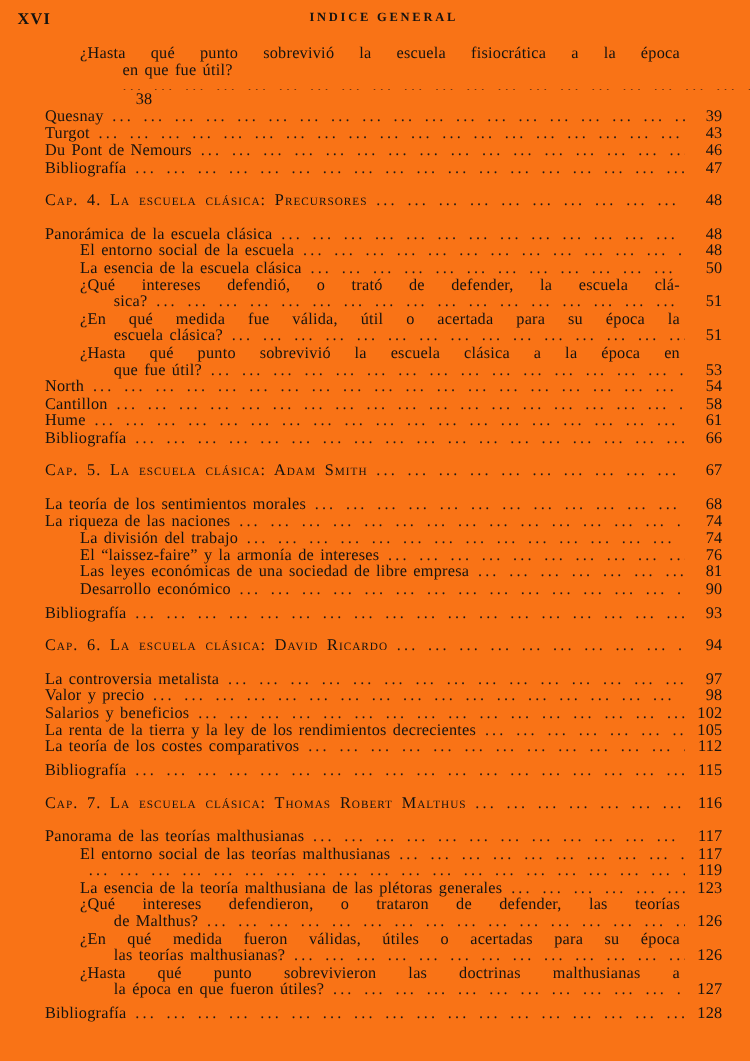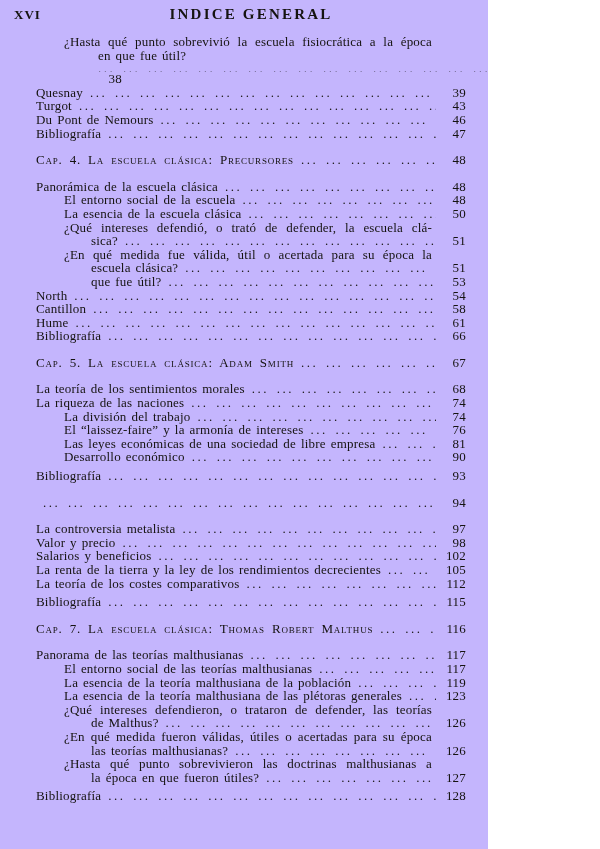--- a/index.html
+++ b/index.html
@@ -2,25 +2,25 @@
 <html><head>
 <meta charset="utf-8">
 <style>
   html, body {
     margin: 0;
     padding: 0;
     background: #ffffff;
   }
   .page {
     position: relative;
-    width: 488px;
+    width: 600px;
     height: 849px;
     box-sizing: border-box;
     padding: 8px 22px 0 36px;
-    background: #c4b5fd;
+    background: #f97316;
     color: #151310;
     font-family: "Liberation Serif", "DejaVu Serif", serif;
     font-size: 13px;
     line-height: 13.6px;
     overflow: hidden;
   }
   .header {
     position: relative;
     height: 15px;
   }
@@ -28,21 +28,21 @@
     position: absolute;
     left: -22px;
     top: 0;
     font-weight: bold;
     letter-spacing: 1px;
   }
   .running-head {
     text-align: center;
     letter-spacing: 2.2px;
     font-weight: bold;
-    font-size: 15px;
+    font-size: 10px;
   }
   .toc {
     margin-top: 12px;
   }
   .row.chapter {
     margin: 13px 0 13px;
   }
   .row.gap {
     margin-top: 5px;
   }
@@ -168,20 +168,21 @@
       </div>
       <div class="row">
         <div class="line jline" style="padding-left: 28px;">¿En qué medida fue válida, útil o acertada para su época la</div>
         <div class="line lline" style="padding-left: 55px;">
           <span class="ltext">escuela clásica?</span>
           <span class="leader">... ... ... ... ... ... ... ... ... ... ... ... ... ... ... ... ... ... ... ... ... ... ... ... ... ... ... ... ... ... ... ... ... ... ... ... ... ... ... ... ... ... ... ... ... ... ... ... ... ... ... ... ... ... ... ... ... ... ... ... </span>
           <span class="pagenum">51</span>
         </div>
       </div>
       <div class="row">
+        <div class="line jline" style="padding-left: 28px;">¿Hasta qué punto sobrevivió la escuela clásica a la época en</div>
         <div class="line lline" style="padding-left: 55px;">
           <span class="ltext">que fue útil?</span>
           <span class="leader">... ... ... ... ... ... ... ... ... ... ... ... ... ... ... ... ... ... ... ... ... ... ... ... ... ... ... ... ... ... ... ... ... ... ... ... ... ... ... ... ... ... ... ... ... ... ... ... ... ... ... ... ... ... ... ... ... ... ... ... </span>
           <span class="pagenum">53</span>
         </div>
       </div>
       <div class="row">
         <div class="line lline" style="padding-left: 0px; align-items: flex-end;">
           <span class="ltext">North</span>
           <span class="leader">... ... ... ... ... ... ... ... ... ... ... ... ... ... ... ... ... ... ... ... ... ... ... ... ... ... ... ... ... ... ... ... ... ... ... ... ... ... ... ... ... ... ... ... ... ... ... ... ... ... ... ... ... ... ... ... ... ... ... ... </span>
@@ -260,20 +261,21 @@
       </div>
       <div class="row gap">
         <div class="line lline" style="padding-left: 0px;">
           <span class="ltext">Bibliografía</span>
           <span class="leader">... ... ... ... ... ... ... ... ... ... ... ... ... ... ... ... ... ... ... ... ... ... ... ... ... ... ... ... ... ... ... ... ... ... ... ... ... ... ... ... ... ... ... ... ... ... ... ... ... ... ... ... ... ... ... ... ... ... ... ... </span>
           <span class="pagenum">93</span>
         </div>
       </div>
       <div class="row chapter">
         <div class="line lline" style="padding-left: 0px;">
+          <span class="ltext">Cap. 6.  La escuela clásica: David Ricardo</span>
           <span class="leader">... ... ... ... ... ... ... ... ... ... ... ... ... ... ... ... ... ... ... ... ... ... ... ... ... ... ... ... ... ... ... ... ... ... ... ... ... ... ... ... ... ... ... ... ... ... ... ... ... ... ... ... ... ... ... ... ... ... ... ... </span>
           <span class="pagenum">94</span>
         </div>
       </div>
       <div class="row">
         <div class="line lline" style="padding-left: 0px;">
           <span class="ltext">La controversia metalista</span>
           <span class="leader">... ... ... ... ... ... ... ... ... ... ... ... ... ... ... ... ... ... ... ... ... ... ... ... ... ... ... ... ... ... ... ... ... ... ... ... ... ... ... ... ... ... ... ... ... ... ... ... ... ... ... ... ... ... ... ... ... ... ... ... </span>
           <span class="pagenum">97</span>
         </div>
@@ -329,21 +331,20 @@
       </div>
       <div class="row">
         <div class="line lline" style="padding-left: 28px;">
           <span class="ltext">El entorno social de las teorías malthusianas</span>
           <span class="leader">... ... ... ... ... ... ... ... ... ... ... ... ... ... ... ... ... ... ... ... ... ... ... ... ... ... ... ... ... ... ... ... ... ... ... ... ... ... ... ... ... ... ... ... ... ... ... ... ... ... ... ... ... ... ... ... ... ... ... ... </span>
           <span class="pagenum">117</span>
         </div>
       </div>
       <div class="row">
         <div class="line lline" style="padding-left: 28px;">
-          <span class="ltext">La esencia de la teoría malthusiana de la población</span>
           <span class="leader">... ... ... ... ... ... ... ... ... ... ... ... ... ... ... ... ... ... ... ... ... ... ... ... ... ... ... ... ... ... ... ... ... ... ... ... ... ... ... ... ... ... ... ... ... ... ... ... ... ... ... ... ... ... ... ... ... ... ... ... </span>
           <span class="pagenum">119</span>
         </div>
       </div>
       <div class="row">
         <div class="line lline" style="padding-left: 28px;">
           <span class="ltext">La esencia de la teoría malthusiana de las plétoras generales</span>
           <span class="leader">... ... ... ... ... ... ... ... ... ... ... ... ... ... ... ... ... ... ... ... ... ... ... ... ... ... ... ... ... ... ... ... ... ... ... ... ... ... ... ... ... ... ... ... ... ... ... ... ... ... ... ... ... ... ... ... ... ... ... ... </span>
           <span class="pagenum">123</span>
         </div>

